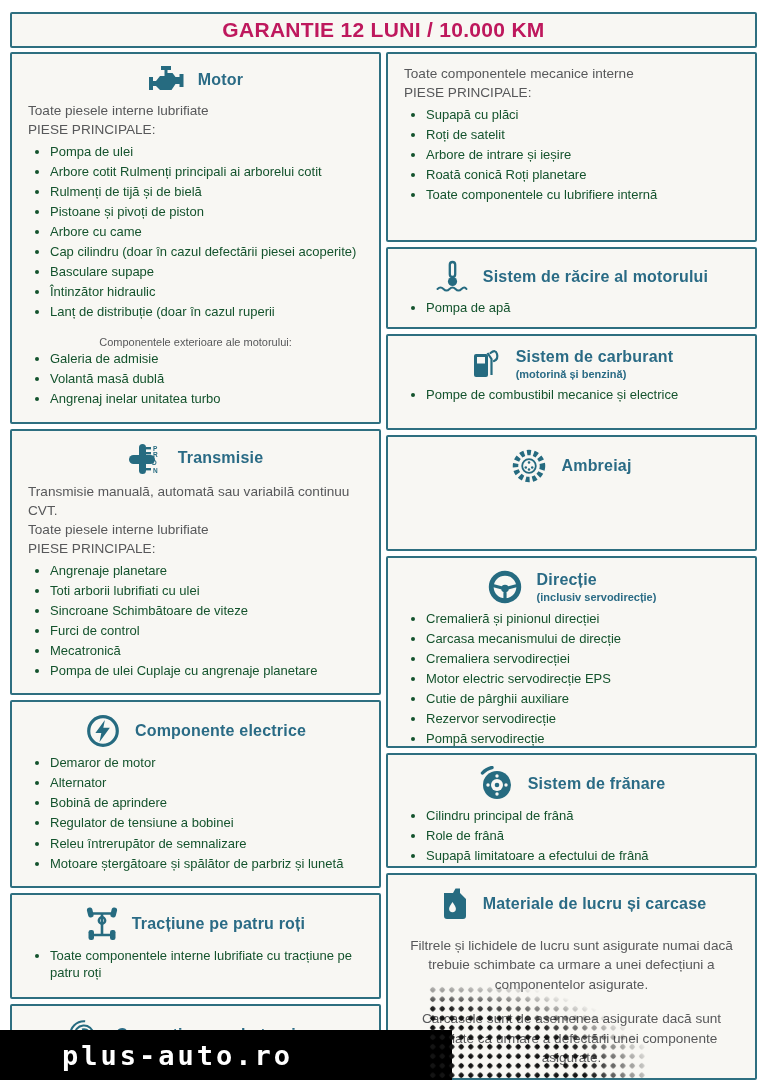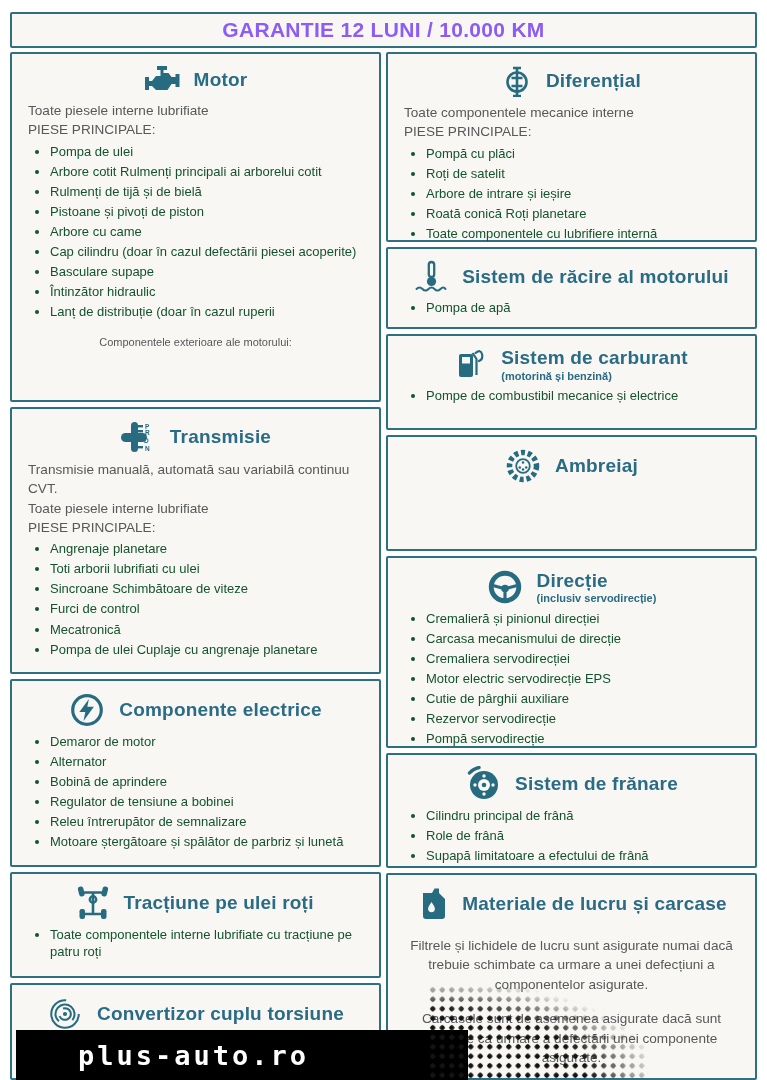--- a/index.html
+++ b/index.html
@@ -1,48 +1,48 @@
 <!DOCTYPE html>
 <html><head>
 <meta charset="utf-8">
 <style>
   html,body{margin:0;padding:0;background:#ffffff;}
   .page{position:relative;width:767px;height:1080px;background:#ffffff;overflow:hidden;
         font-family:"Liberation Sans",sans-serif;}
   .header-box{position:absolute;left:10px;right:10px;top:12px;height:36px;
         border:2px solid #2e6f80;background:#f8f7f3;border-radius:2px;
         display:flex;align-items:center;justify-content:center;box-sizing:border-box;}
-  .title{color:#8b5cf6;font-weight:bold;font-size:21px;letter-spacing:.3px;}
+  .title{color:#be185d;font-weight:bold;font-size:21px;letter-spacing:.3px;}
   .cols{position:absolute;top:52px;left:10px;right:10px;bottom:0;display:flex;gap:5px;}
   .col{flex:1;display:flex;flex-direction:column;gap:5px;height:100%;}
   .box{border:2px solid #2e6f80;background:#f8f7f3;border-radius:2px;
        padding:8px 12px 10px;box-sizing:border-box;}
   .col-l .box:nth-of-type(1){min-height:350px}
   .col-l .box:nth-of-type(2){min-height:250px}
   .col-l .box:nth-of-type(3){min-height:188px}
   .col-l .box:nth-of-type(4){min-height:106px}
   .col-l .box:nth-of-type(5){flex:1}
   .col-r .box:nth-of-type(1){min-height:190px}
   .col-r .box:nth-of-type(2){min-height:82px}
   .col-r .box:nth-of-type(3){min-height:96px}
   .col-r .box:nth-of-type(4){min-height:116px}
   .col-r .box:nth-of-type(5){min-height:192px}
   .col-r .box:nth-of-type(6){min-height:114px}
   .col-r .box:nth-of-type(7){flex:1}
   .box-head{display:flex;align-items:center;justify-content:center;gap:14px;margin:3px 0 6px;}
   .icon{color:#266b80;display:flex;flex:none;}
   .head-text{display:flex;flex-direction:column;align-items:flex-start;}
-  .box h2{margin:0;font-size:19px;line-height:1.15;color:#2a6b85;font-weight:bold;letter-spacing:.2px;}
+  .box h2{margin:0;font-size:16px;line-height:1.15;color:#2a6b85;font-weight:bold;letter-spacing:.2px;}
   .subhead{font-size:11px;font-weight:bold;color:#2a6b85;margin-top:1px;}
   .intro{color:#57585a;font-size:13.6px;line-height:1.42;margin:2px 4px 4px;}
   .box ul{margin:3px 0 0;padding-left:26px;color:#14532d;font-size:13px;line-height:1.3;}
   .box li{margin:3.2px 0;}
   .mid-head{text-align:center;color:#57585a;font-size:11px;margin:15px 0 2px;}
   .para{text-align:center;color:#57585a;font-size:13.6px;line-height:1.45;margin:14px 8px 0;}
-  .footer{position:absolute;left:16px;bottom:0;width:452px;height:50px;background:#000;
+  .footer{position:absolute;left:0;bottom:0;width:452px;height:50px;background:#000;
           display:flex;align-items:center;z-index:5;}
   .footer-text{color:#fff;font-family:"DejaVu Sans Mono",monospace;font-weight:bold;
           font-size:27px;letter-spacing:3px;margin-left:62px;}
   .dots{position:absolute;left:428px;bottom:0;width:218px;height:95px;z-index:6;pointer-events:none;
         background-image:radial-gradient(circle,#141414 2.3px,transparent 2.8px);
         background-size:9.5px 9.5px;
         -webkit-mask-image:radial-gradient(ellipse at 0% 100%,#000 52%,transparent 76%);
         mask-image:radial-gradient(ellipse at 0% 100%,#000 52%,transparent 76%);}
 </style>
 </head>
@@ -75,20 +75,25 @@
             <li>Arbore cotit Rulmenți principali ai arborelui cotit</li>
             <li>Rulmenți de tijă și de bielă</li>
             <li>Pistoane și pivoți de piston</li>
             <li>Arbore cu came</li>
             <li>Cap cilindru (doar în cazul defectării piesei acoperite)</li>
             <li>Basculare supape</li>
             <li>Întinzător hidraulic</li>
             <li>Lanț de distribuție (doar în cazul ruperii</li>
           </ul>
           <div class="mid-head">Componentele exterioare ale motorului:</div>
+          <ul>
+            <li>Galeria de admisie</li>
+            <li>Volantă masă dublă</li>
+            <li>Angrenaj inelar unitatea turbo</li>
+          </ul>
         </section>
         <section class="box">
           <div class="box-head">
             <span class="icon">
               <svg width="36" height="34" viewBox="0 0 36 34">
                 <g fill="currentColor">
                   <rect x="11" y="2" width="7" height="30" rx="3.5"></rect>
                   <rect x="1" y="13" width="26" height="9" rx="4.5"></rect>
                   <rect x="18" y="5" width="5" height="2.4"></rect>
                   <rect x="18" y="10" width="5" height="2.4"></rect>
@@ -152,21 +157,21 @@
                   <rect x="2.5" y="24" width="5.5" height="10" rx="2.2"></rect>
                   <rect x="24" y="24" width="5.5" height="10" rx="2.2"></rect>
                 </g>
                 <g stroke="currentColor" stroke-width="2.6" fill="none">
                   <path d="M7 7.5h18M8 29h16M16 7.5v21.5"></path>
                 </g>
                 <circle cx="16" cy="14.5" r="3.2" fill="none" stroke="currentColor" stroke-width="2.4"></circle>
               </svg>
             </span>
             <div class="head-text">
-              <h2>Tracțiune pe ulei roți</h2>
+              <h2>Tracțiune pe patru roți</h2>
             </div>
           </div>
           <ul>
             <li>Toate componentele interne lubrifiate cu tracțiune pe patru roți</li>
           </ul>
         </section>
         <section class="box">
           <div class="box-head">
             <span class="icon">
               <svg width="36" height="36" viewBox="0 0 34 34" fill="none" stroke="currentColor" stroke-width="1.9">
@@ -177,37 +182,26 @@
               </svg>
             </span>
             <div class="head-text">
               <h2>Convertizor cuplu torsiune</h2>
             </div>
           </div>
         </section>
       </div>
     <div class="col col-r">
         <section class="box">
-          <div class="box-head">
-            <span class="icon">
-              <svg width="30" height="32" viewBox="0 0 30 32" fill="none" stroke="currentColor" stroke-width="2.6">
-                <circle cx="15" cy="17" r="9.5"></circle>
-                <path d="M15 3v28M9.5 13h11M9.5 21h11M11 3h8M11 31h8"></path>
-              </svg>
-            </span>
-            <div class="head-text">
-              <h2>Diferențial</h2>
-            </div>
-          </div>
           <div class="intro">
             <div>Toate componentele mecanice interne</div>
             <div>PIESE PRINCIPALE:</div>
           </div>
           <ul>
-            <li>Pompă cu plăci</li>
+            <li>Supapă cu plăci</li>
             <li>Roți de satelit</li>
             <li>Arbore de intrare și ieșire</li>
             <li>Roată conică Roți planetare</li>
             <li>Toate componentele cu lubrifiere internă</li>
           </ul>
         </section>
         <section class="box">
           <div class="box-head">
             <span class="icon">
               <svg width="34" height="34" viewBox="0 0 34 34" fill="none" stroke="currentColor">

